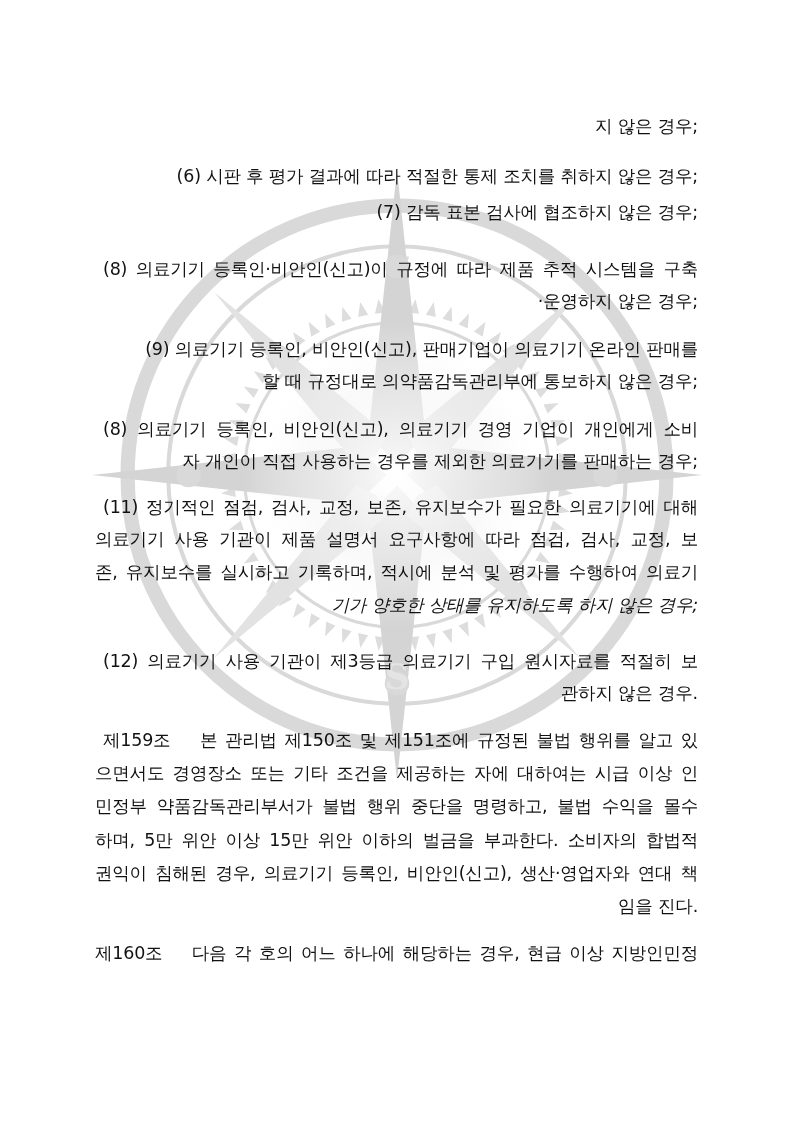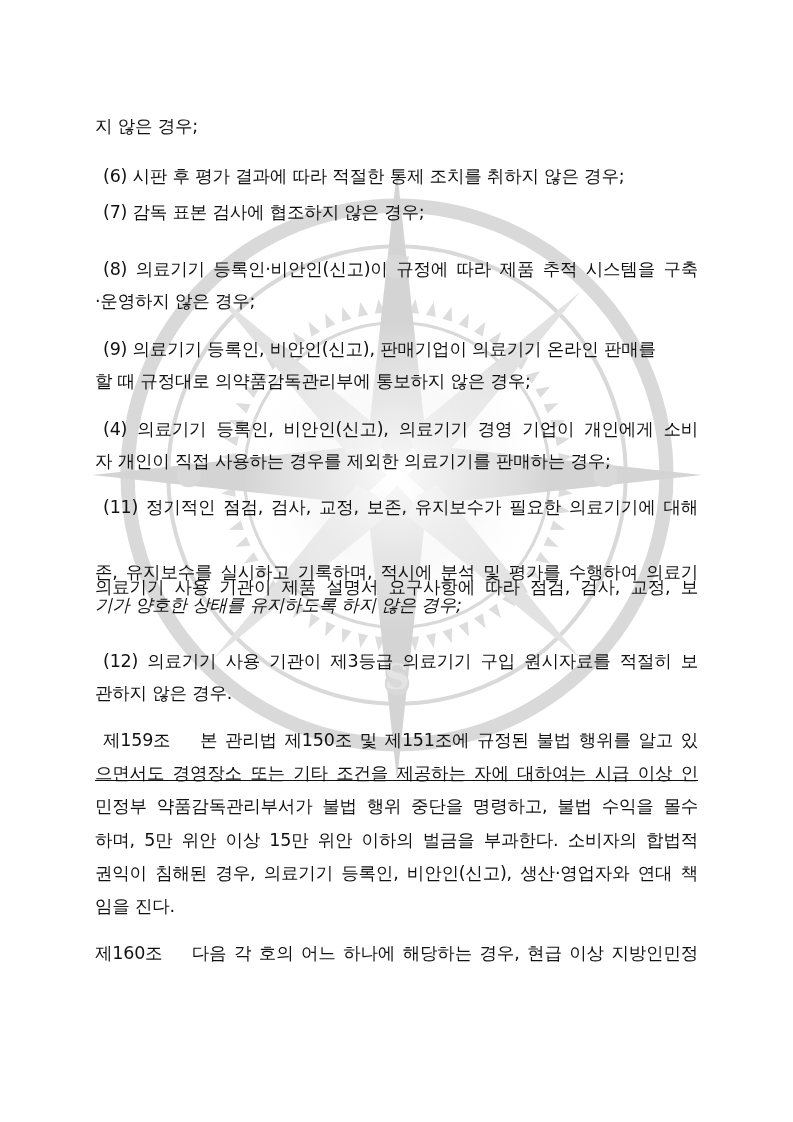--- a/index.html
+++ b/index.html
@@ -32,20 +32,21 @@
       z-index: 1;
     }
     .line {
       position: absolute;
       left: 0;
       width: 603px;
       font-size: 17.5px;
       line-height: 24px;
       white-space: nowrap;
       letter-spacing: -0.2px;
+      text-align: right;
     }
     .justify {
       text-align: justify;
       text-align-last: justify;
     }
     .indent { padding-left: 8px; box-sizing: border-box; }
   </style>
 </head>
 <body>
 
@@ -152,28 +153,28 @@
 </svg>
 
 <div class="page" id="page">
     <div class="line" style="top: 114px;">지 않은 경우;</div>
     <div class="line indent" style="top: 164px;">(6) 시판 후 평가 결과에 따라 적절한 통제 조치를 취하지 않은 경우;</div>
     <div class="line indent" style="top: 200px;">(7) 감독 표본 검사에 협조하지 않은 경우;</div>
     <div class="line justify indent" style="top: 257px;">(8) 의료기기 등록인·비안인(신고)이 규정에 따라 제품 추적 시스템을 구축</div>
     <div class="line" style="top: 289px;">·운영하지 않은 경우;</div>
     <div class="line indent" style="top: 337px;">(9) 의료기기 등록인, 비안인(신고), 판매기업이 의료기기 온라인 판매를</div>
     <div class="line" style="top: 369px;">할 때 규정대로 의약품감독관리부에 통보하지 않은 경우;</div>
-    <div class="line justify indent" style="top: 417px;">(4) 의료기기 등록인, 비안인(신고), 의료기기 경영 기업이 개인에게 소비</div>
+    <div class="line justify indent" style="top: 417px;">(8) 의료기기 등록인, 비안인(신고), 의료기기 경영 기업이 개인에게 소비</div>
     <div class="line" style="top: 449px;">자 개인이 직접 사용하는 경우를 제외한 의료기기를 판매하는 경우;</div>
     <div class="line justify indent" style="top: 495px;">(11) 정기적인 점검, 검사, 교정, 보존, 유지보수가 필요한 의료기기에 대해</div>
-    <div class="line justify" style="top: 527px; margin-top: 48px;">의료기기 사용 기관이 제품 설명서 요구사항에 따라 점검, 검사, 교정, 보</div>
+    <div class="line justify" style="top: 527px;">의료기기 사용 기관이 제품 설명서 요구사항에 따라 점검, 검사, 교정, 보</div>
     <div class="line justify" style="top: 560px;">존, 유지보수를 실시하고 기록하며, 적시에 분석 및 평가를 수행하여 의료기</div>
     <div class="line" style="top: 593px; font-style: italic;">기가 양호한 상태를 유지하도록 하지 않은 경우;</div>
     <div class="line justify indent" style="top: 649px;">(12) 의료기기 사용 기관이 제3등급 의료기기 구입 원시자료를 적절히 보</div>
     <div class="line" style="top: 681px;">관하지 않은 경우.</div>
     <div class="line justify indent" style="top: 728px;">제159조　 본 관리법 제150조 및 제151조에 규정된 불법 행위를 알고 있</div>
-    <div class="line justify" style="top: 761px; text-decoration: underline;">으면서도 경영장소 또는 기타 조건을 제공하는 자에 대하여는 시급 이상 인</div>
+    <div class="line justify" style="top: 761px;">으면서도 경영장소 또는 기타 조건을 제공하는 자에 대하여는 시급 이상 인</div>
     <div class="line justify" style="top: 794px;">민정부 약품감독관리부서가 불법 행위 중단을 명령하고, 불법 수익을 몰수</div>
     <div class="line justify" style="top: 828px;">하며, 5만 위안 이상 15만 위안 이하의 벌금을 부과한다. 소비자의 합법적</div>
     <div class="line justify" style="top: 861px;">권익이 침해된 경우, 의료기기 등록인, 비안인(신고), 생산·영업자와 연대 책</div>
     <div class="line" style="top: 894px;">임을 진다.</div>
     <div class="line justify" style="top: 941px;">제160조　 다음 각 호의 어느 하나에 해당하는 경우, 현급 이상 지방인민정</div>
   </div>
 
 </body></html>

